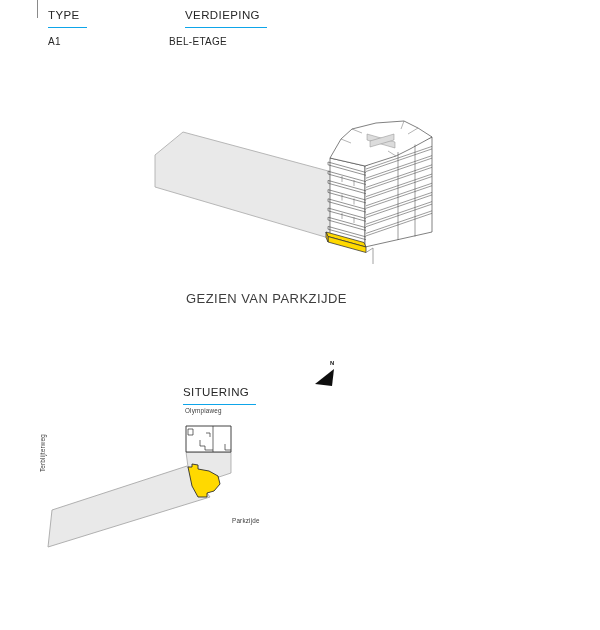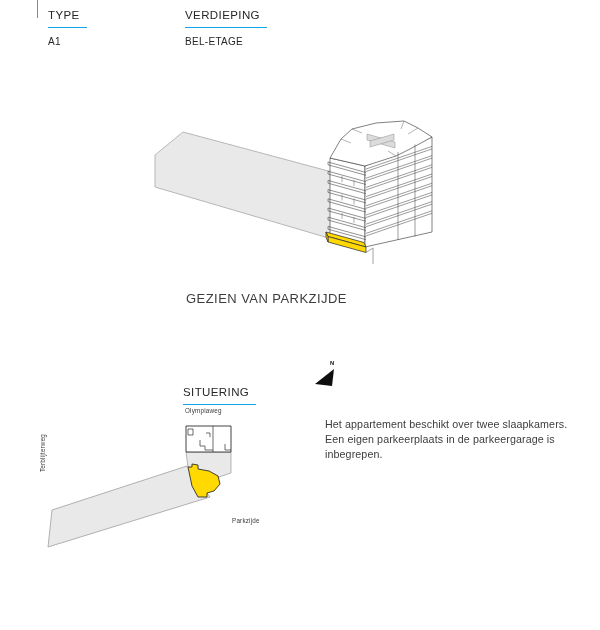--- a/index.html
+++ b/index.html
@@ -32,21 +32,21 @@
   svg{display:block;}
 </style>
 </head>
 <body>
 
 <div class="abs tick"></div>
 
 <div class="abs hdr u" style="left:48px;top:9px;">TYPE</div>
 <div class="abs val" style="left:48px;top:36px;">A1</div>
 <div class="abs hdr u" style="left:185px;top:9px;">VERDIEPING</div>
-<div class="abs val" style="left:185px;top:36px;">BEL-ETAGE</div>
+<div class="abs val" style="left:169px;top:36px;">BEL-ETAGE</div>
 
 <svg class="abs" style="left:130px;top:108px;" width="350" height="175" viewBox="0 0 350 175">
 
   <polygon points="25,47 53,24 202,64 202,131 25,79" fill="#e9e9e9" stroke="#b0b0b0" stroke-width="0.9"></polygon>
 
   <polygon points="200,50 235,58 235,139 200,128" fill="#ffffff" stroke="#4a4a4a" stroke-width="0.7"></polygon>
   <polygon points="235,58 302,29 302,124 235,139" fill="#ffffff" stroke="#4a4a4a" stroke-width="0.7"></polygon>
 
   <polygon points="200,50 211,31 222,21 246,15 274,13 288,20 302,29 280,41 266,48 235,58" fill="#ffffff" stroke="#4a4a4a" stroke-width="0.7"></polygon>
   <path d="M222,21 L232,25 M274,13 L271,21 M288,20 L278,26 M211,31 L221,35 M266,48 L258,43" stroke="#6a6a6a" stroke-width="0.5" fill="none"></path>
@@ -106,16 +106,13 @@
            M176,33 L180,33 L180,37" stroke="#2e2e2e" stroke-width="0.7" fill="none"></path>
 
   <polygon points="158,67 162,67 162,64 168,65 168,69 179,71 188,76 190,84 184,91 177,93 177,97 168,97 162,86" fill="#FFD900" stroke="#2e2e2e" stroke-width="0.9"></polygon>
 </svg>
 
 <div class="abs maplabel" style="left:185px;top:407px;">Olympiaweg</div>
 <span class="abs vlabel" style="left:39px;top:472px;">Terblijterweg</span>
 <div class="abs maplabel" style="left:232px;top:517px;">Parkzijde</div>
 
 <div class="abs desc">
-  <p>Het appartement beschikt over twee slaapkamers.
-Een eigen parkeerplaats in de parkeergarage is
-inbegrepen.</p>
 </div>
 
 </body></html>

